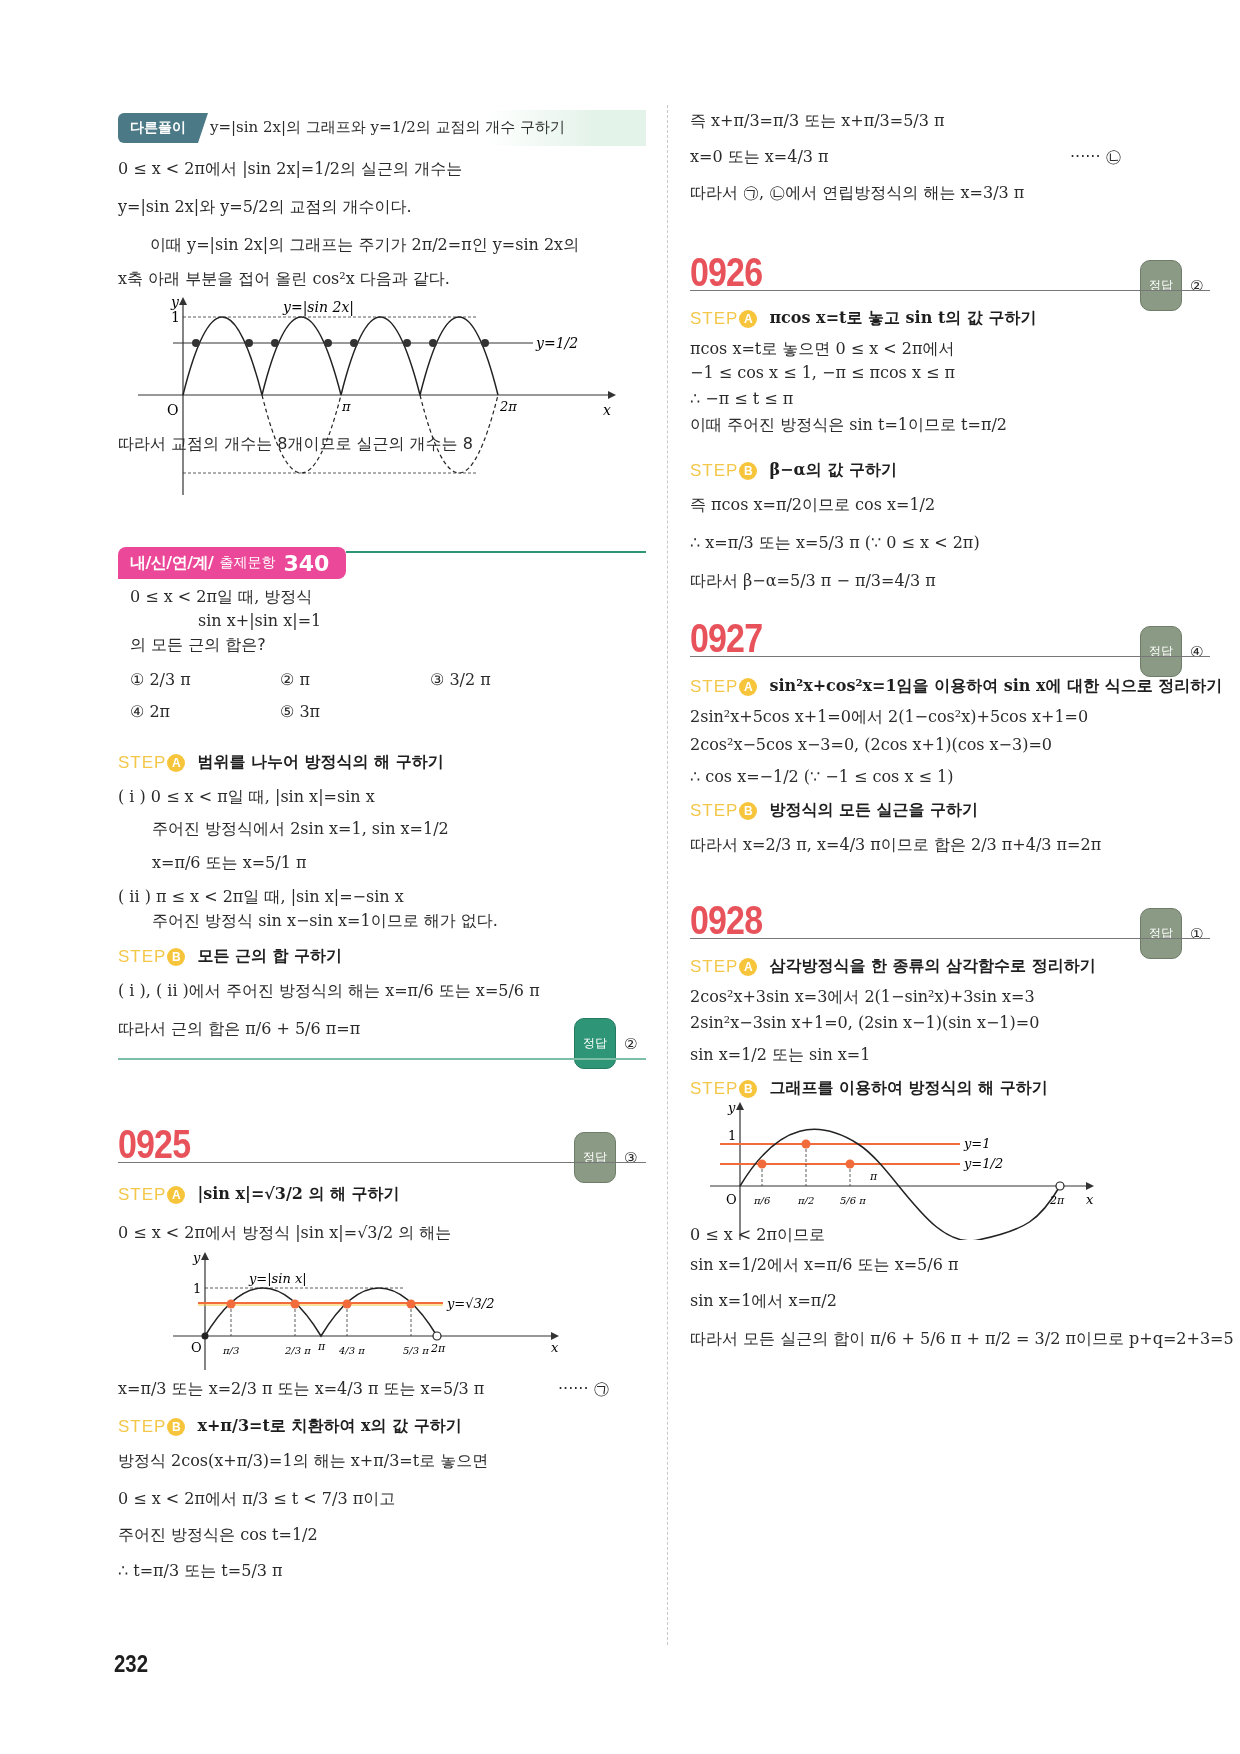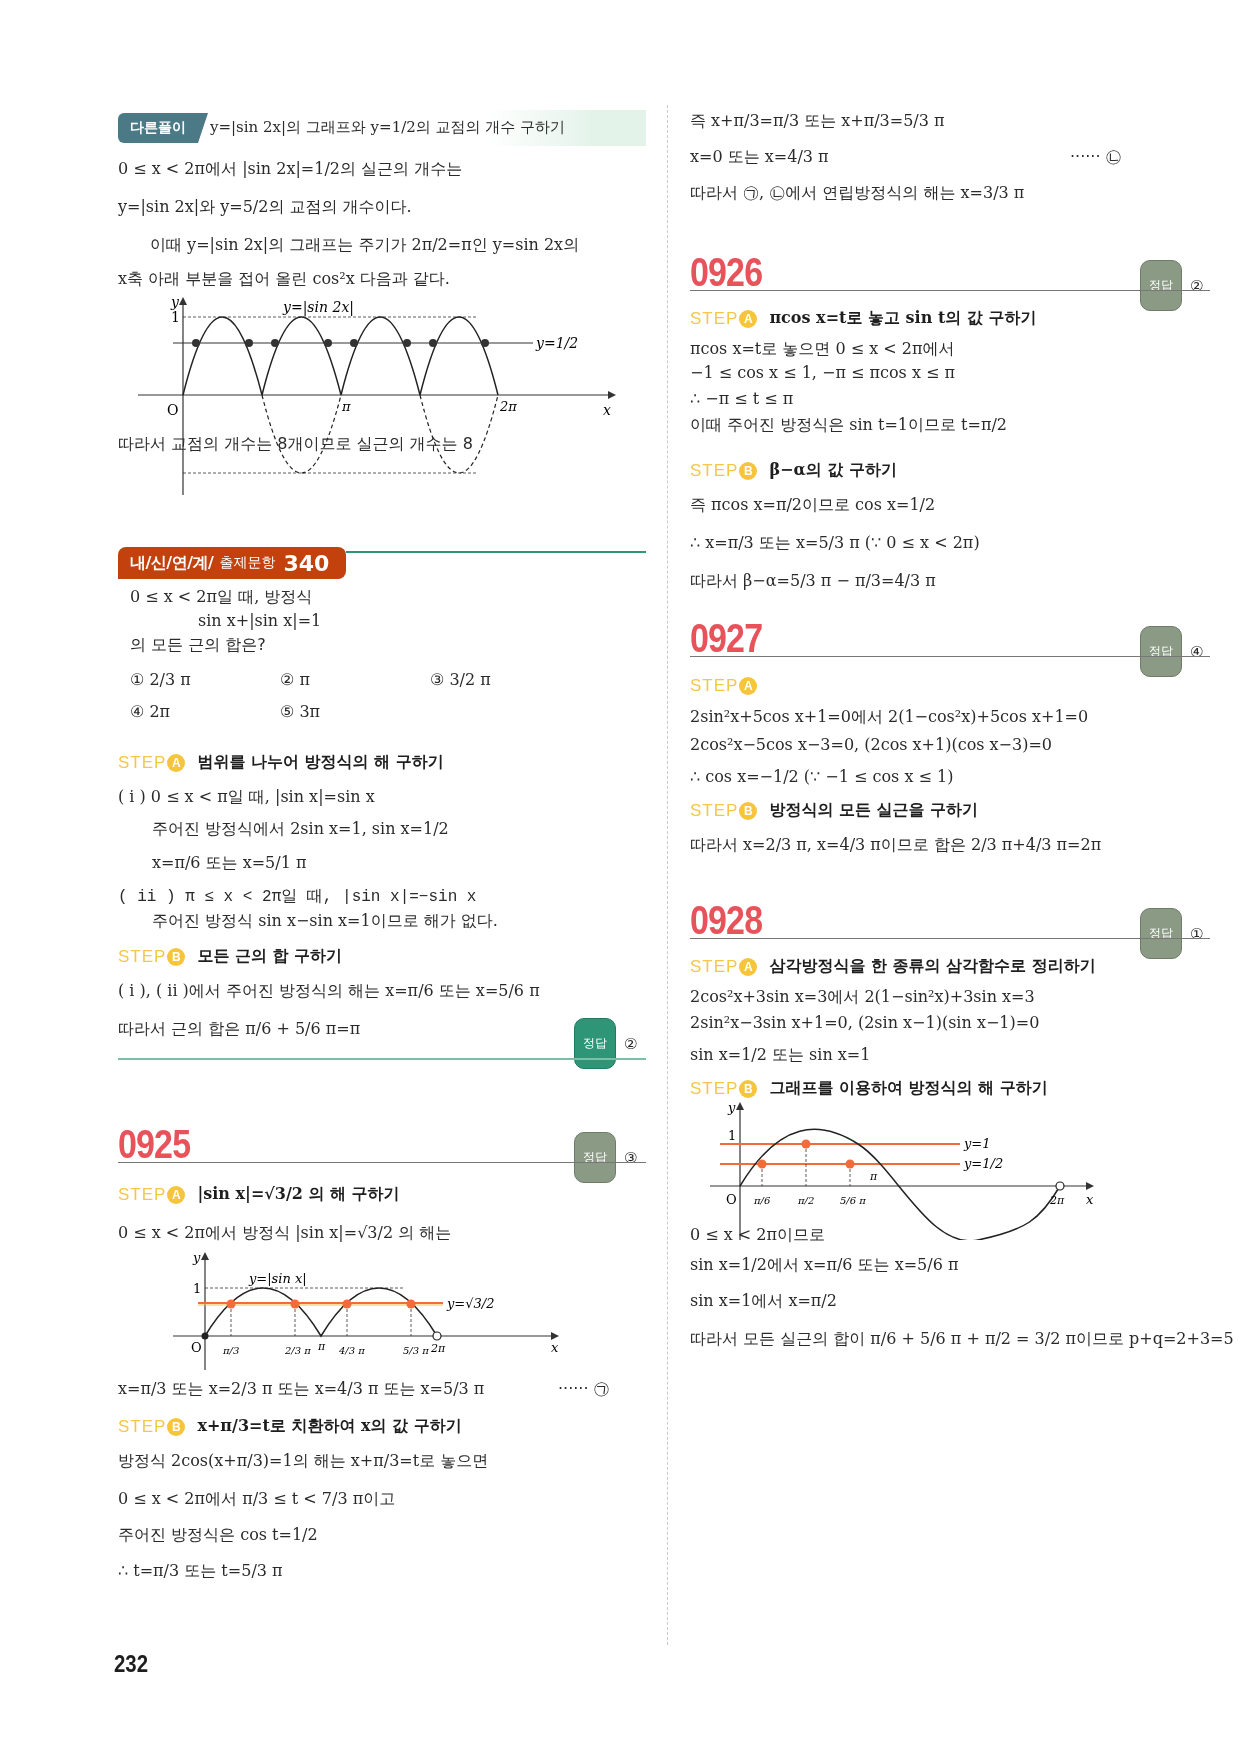--- a/index.html
+++ b/index.html
@@ -8,21 +8,21 @@
   .col { position: absolute; }
   .left { left: 118px; top: 110px; width: 528px; }
   .right { left: 690px; top: 110px; width: 520px; }
   .divider { position: absolute; left: 667px; top: 105px; width: 0; height: 1540px; border-left: 1px dashed #c9c9c9; }
   .line { position: absolute; white-space: nowrap; font-size: 16px; line-height: 22px; }
   .math { font-family: "DejaVu Serif", serif; font-style: normal; }
   .alt-header { position: absolute; left: 0; top: 0; width: 528px; height: 36px; background: linear-gradient(90deg, #ffffff 0%, #ffffff 70%, #e4f3ea 90%, #e4f3ea 100%); }
   .alt-badge { position: absolute; left: 0; top: 3px; width: 80px; height: 30px; background: #4b7a86; color: #fff; font-size: 14px; font-weight: bold; border-radius: 6px 0 0 6px; display: flex; align-items: center; justify-content: center; }
   .alt-badge:after { content: ""; position: absolute; right: -10px; top: 0; border-top: 30px solid #4b7a86; border-right: 10px solid transparent; }
   .alt-title { position: absolute; left: 92px; top: 8px; font-size: 15px; }
-  .naesin { position: absolute; left: 0; top: 437px; height: 32px; width: 228px; background: #c2410c; color: #fff; border-radius: 8px 8px 8px 0; display: flex; align-items: center; padding-left: 12px; }
+  .naesin { position: absolute; left: 0; top: 437px; height: 32px; width: 228px; background: #ec4899; color: #fff; border-radius: 8px 8px 8px 0; display: flex; align-items: center; padding-left: 12px; }
   .naesin .t1 { font-size: 16px; font-weight: bold; letter-spacing: -0.5px; }
   .naesin .t2 { font-size: 14px; margin-left: 6px; }
   .naesin .t3 { font-size: 22px; font-weight: bold; margin-left: 8px; }
   .naesin-line { position: absolute; left: 228px; top: 441px; width: 300px; border-top: 2px solid #2f9577; }
   .green-rule { position: absolute; border-top: 2px solid #7dbfa6; }
   .gray-rule { position: absolute; border-top: 1.5px solid #777; }
   .probnum { position: absolute; font-family: "Liberation Sans", sans-serif; font-weight: bold; color: #e8525a; font-size: 40px; letter-spacing: -1px; transform: scaleX(0.85); transform-origin: left; }
   .answer { position: absolute; display: flex; align-items: center; gap: 8px; font-size: 15px; }
   .ans-badge { background: #8b9a85; color: #fff; border-radius: 10px; font-size: 12px; padding: 16px 8px; border: 1px solid #6e7c69; }
   .ans-badge.green { background: #2f9577; border-color: #237a5f; }
@@ -107,21 +107,21 @@
   <div class="choices" style="left:162px;top:592px;">⑤ 3π</div>
 
   <div class="step" style="left:0;top:642px;">
     <span class="step-label">STEP</span>
     <span class="step-circle">A</span>
     <span class="step-title">범위를 나누어 방정식의 해 구하기</span>
   </div>
   <div class="line math" style="left:0;top:676px;">( i ) 0 ≤ x &lt; π일 때, |sin x|=sin x</div>
   <div class="line math" style="left:34px;top:708px;">주어진 방정식에서 2sin x=1, sin x=1/2</div>
   <div class="line math" style="left:34px;top:742px;">x=π/6 또는 x=5/1 π</div>
-  <div class="line math" style="left:0;top:776px;font-family:Liberation Mono, monospace;">( ii ) π ≤ x &lt; 2π일 때, |sin x|=−sin x</div>
+  <div class="line math" style="left:0;top:776px;">( ii ) π ≤ x &lt; 2π일 때, |sin x|=−sin x</div>
   <div class="line math" style="left:34px;top:800px;">주어진 방정식 sin x−sin x=1이므로 해가 없다.</div>
 
   <div class="step" style="left:0;top:836px;">
     <span class="step-label">STEP</span>
     <span class="step-circle">B</span>
     <span class="step-title">모든 근의 합 구하기</span>
   </div>
   <div class="line math" style="left:0;top:870px;">( i ), ( ii )에서 주어진 방정식의 해는 x=π/6 또는 x=5/6 π</div>
   <div class="line math" style="left:0;top:908px;">따라서 근의 합은 π/6 + 5/6 π=π</div>
   <div class="answer" style="left:456px;top:908px;">
@@ -232,20 +232,21 @@
   <div class="probnum" style="left:0;top:506px;">0927</div>
   <div class="answer" style="left:450px;top:516px;">
     <span class="ans-badge">정답</span>
     <span>④</span>
   </div>
   <div class="gray-rule" style="left:0;top:546px;width:520px;"></div>
 
   <div class="step" style="left:0;top:566px;">
     <span class="step-label">STEP</span>
     <span class="step-circle">A</span>
+    <span class="step-title math">sin²x+cos²x=1임을 이용하여 sin x에 대한 식으로 정리하기</span>
   </div>
   <div class="line math" style="left:0;top:596px;">2sin²x+5cos x+1=0에서 2(1−cos²x)+5cos x+1=0</div>
   <div class="line math" style="left:0;top:624px;">2cos²x−5cos x−3=0, (2cos x+1)(cos x−3)=0</div>
   <div class="line math" style="left:0;top:656px;">∴ cos x=−1/2 (∵ −1 ≤ cos x ≤ 1)</div>
 
   <div class="step" style="left:0;top:690px;">
     <span class="step-label">STEP</span>
     <span class="step-circle">B</span>
     <span class="step-title">방정식의 모든 실근을 구하기</span>
   </div>

